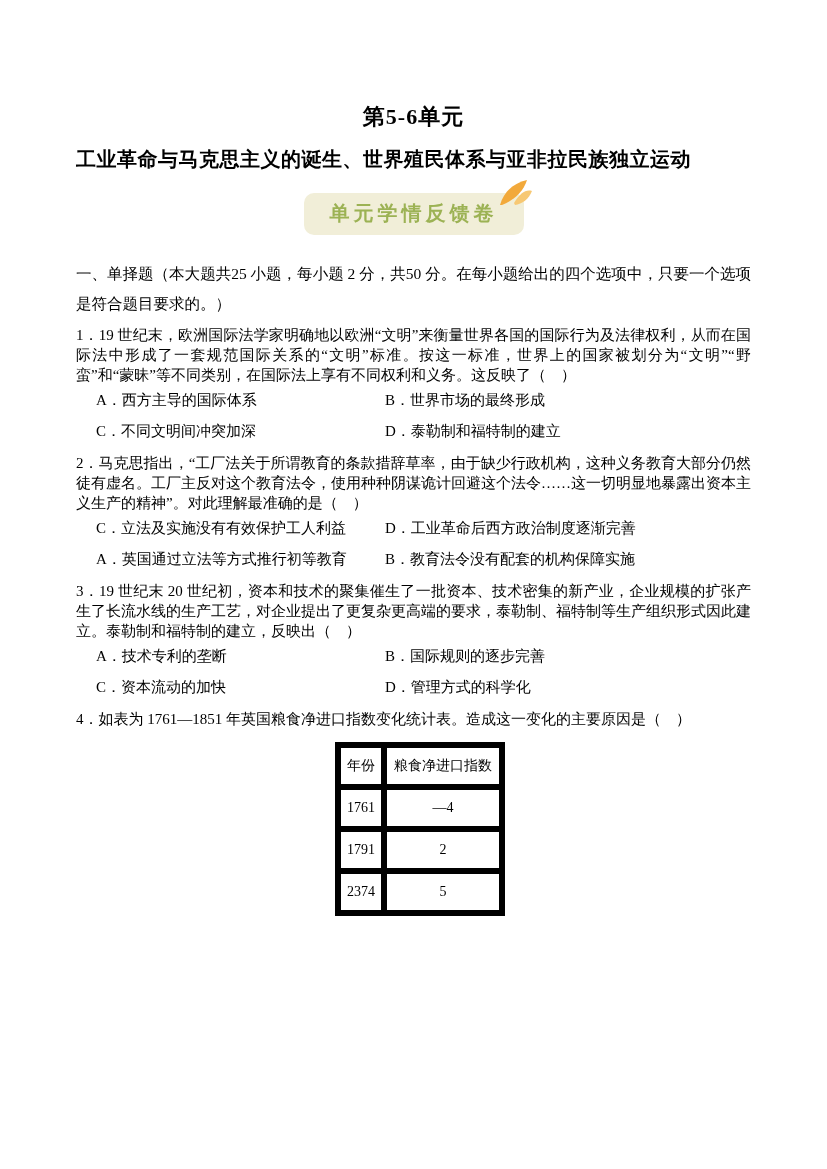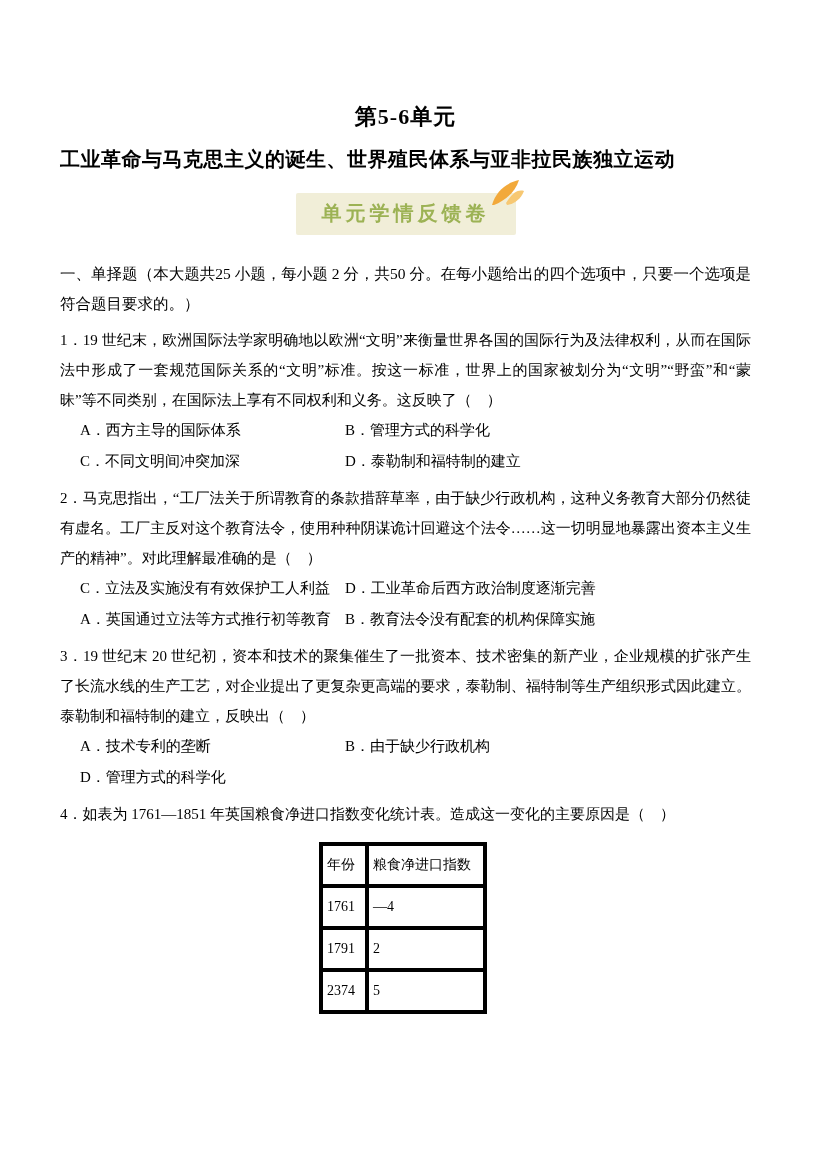--- a/index.html
+++ b/index.html
@@ -6,82 +6,83 @@
   html, body { background: #ffffff; }
   .page {
     position: relative;
     width: 827px;
     height: 1169px;
     background: #ffffff;
     font-family: "Liberation Serif", "DejaVu Serif", serif;
     color: #000000;
     overflow: hidden;
   }
-  .content { padding: 102px 76px 0 60px; }
+  .content { padding: 102px 76px 0 76px; }
 
   .title {
     text-align: center;
     font-size: 22px;
     font-weight: bold;
     letter-spacing: 1px;
   }
   .subtitle {
     text-align: left;
     font-size: 20px;
     font-weight: bold;
     margin-top: 14px;
     letter-spacing: 0.5px;
     white-space: nowrap;
   }
 
   .badge-row { display: flex; justify-content: center; margin-top: 20px; }
   .badge {
     position: relative;
     background: #f1eed8;
-    border-radius: 2px;
+    border-radius: 10px;
     padding: 7px 26px 8px 26px;
     font-family: "Liberation Sans", "DejaVu Sans", sans-serif;
     font-weight: bold;
     font-size: 20px;
     color: #9cb254;
     letter-spacing: 4px;
   }
   .leaf { position: absolute; top: -15px; right: -10px; line-height: 0; }
 
   .section-header {
     margin-top: 24px;
     font-weight: normal;
     font-size: 15.5px;
     line-height: 30px;
     text-align: justify;
   }
 
   .question { margin-top: 6px; }
   .stem {
     font-size: 15px;
-    line-height: 30px;
+    line-height: 20px;
     text-align: justify;
   }
   .opt-row {
     display: flex;
     padding-left: 20px;
     font-size: 15px;
     line-height: 31px;
+    gap: 24px;
   }
   .opt-a { width: 265px; flex: 0 0 265px; }
   .opt-b { flex: 1; }
 
   .grain-table {
     border-collapse: collapse;
     margin: 13px 0 0 259px;
     font-size: 14px;
   }
   .grain-table td {
-    border: 4px solid #000000;
-    text-align: left;
+    border: 6px solid #000000;
+    text-align: center;
     vertical-align: middle;
     height: 42px;
     padding: 0 4px;
   }
   .grain-table td.col-year { width: 46px; min-width: 46px; }
   .grain-table td.col-index { width: 118px; min-width: 118px; }
 </style>
 </head>
 <body>
 
@@ -102,21 +103,21 @@
         </span>
       </div>
     </div>
 
     <div class="section-header">一、单择题（本大题共25 小题，每小题 2 分，共50 分。在每小题给出的四个选项中，只要一个选项是符合题目要求的。）</div>
 
     <div class="question">
       <div class="stem">1．19 世纪末，欧洲国际法学家明确地以欧洲“文明”来衡量世界各国的国际行为及法律权利，从而在国际法中形成了一套规范国际关系的“文明”标准。按这一标准，世界上的国家被划分为“文明”“野蛮”和“蒙昧”等不同类别，在国际法上享有不同权利和义务。这反映了（　）</div>
       <div class="opt-row">
         <span class="opt-a">A．西方主导的国际体系</span>
-        <span class="opt-b">B．管理方式的科学化</span>
+        <span class="opt-b">B．世界市场的最终形成</span>
       </div>
       <div class="opt-row">
         <span class="opt-a">C．不同文明间冲突加深</span>
         <span class="opt-b">D．泰勒制和福特制的建立</span>
       </div>
     </div>
 
     <div class="question">
       <div class="stem">2．马克思指出，“工厂法关于所谓教育的条款措辞草率，由于缺少行政机构，这种义务教育大部分仍然徒有虚名。工厂主反对这个教育法令，使用种种阴谋诡计回避这个法令……这一切明显地暴露出资本主义生产的精神”。对此理解最准确的是（　）</div>
       <div class="opt-row">
@@ -126,23 +127,24 @@
       <div class="opt-row">
         <span class="opt-a">A．英国通过立法等方式推行初等教育</span>
         <span class="opt-b">B．教育法令没有配套的机构保障实施</span>
       </div>
     </div>
 
     <div class="question">
       <div class="stem">3．19 世纪末 20 世纪初，资本和技术的聚集催生了一批资本、技术密集的新产业，企业规模的扩张产生了长流水线的生产工艺，对企业提出了更复杂更高端的要求，泰勒制、福特制等生产组织形式因此建立。泰勒制和福特制的建立，反映出（　）</div>
       <div class="opt-row">
         <span class="opt-a">A．技术专利的垄断</span>
-        <span class="opt-b">B．由于缺少行政机构</span>
+        <span class="opt-b">B．国际规则的逐步完善</span>
       </div>
       <div class="opt-row">
+        <span class="opt-a">C．资本流动的加快</span>
         <span class="opt-b">D．管理方式的科学化</span>
       </div>
     </div>
 
     <div class="question">
       <div class="stem">4．如表为 1761—1851 年英国粮食净进口指数变化统计表。造成这一变化的主要原因是（　）</div>
       <table class="grain-table">
         <tbody>
           <tr>
             <td class="col-year">年份</td>

